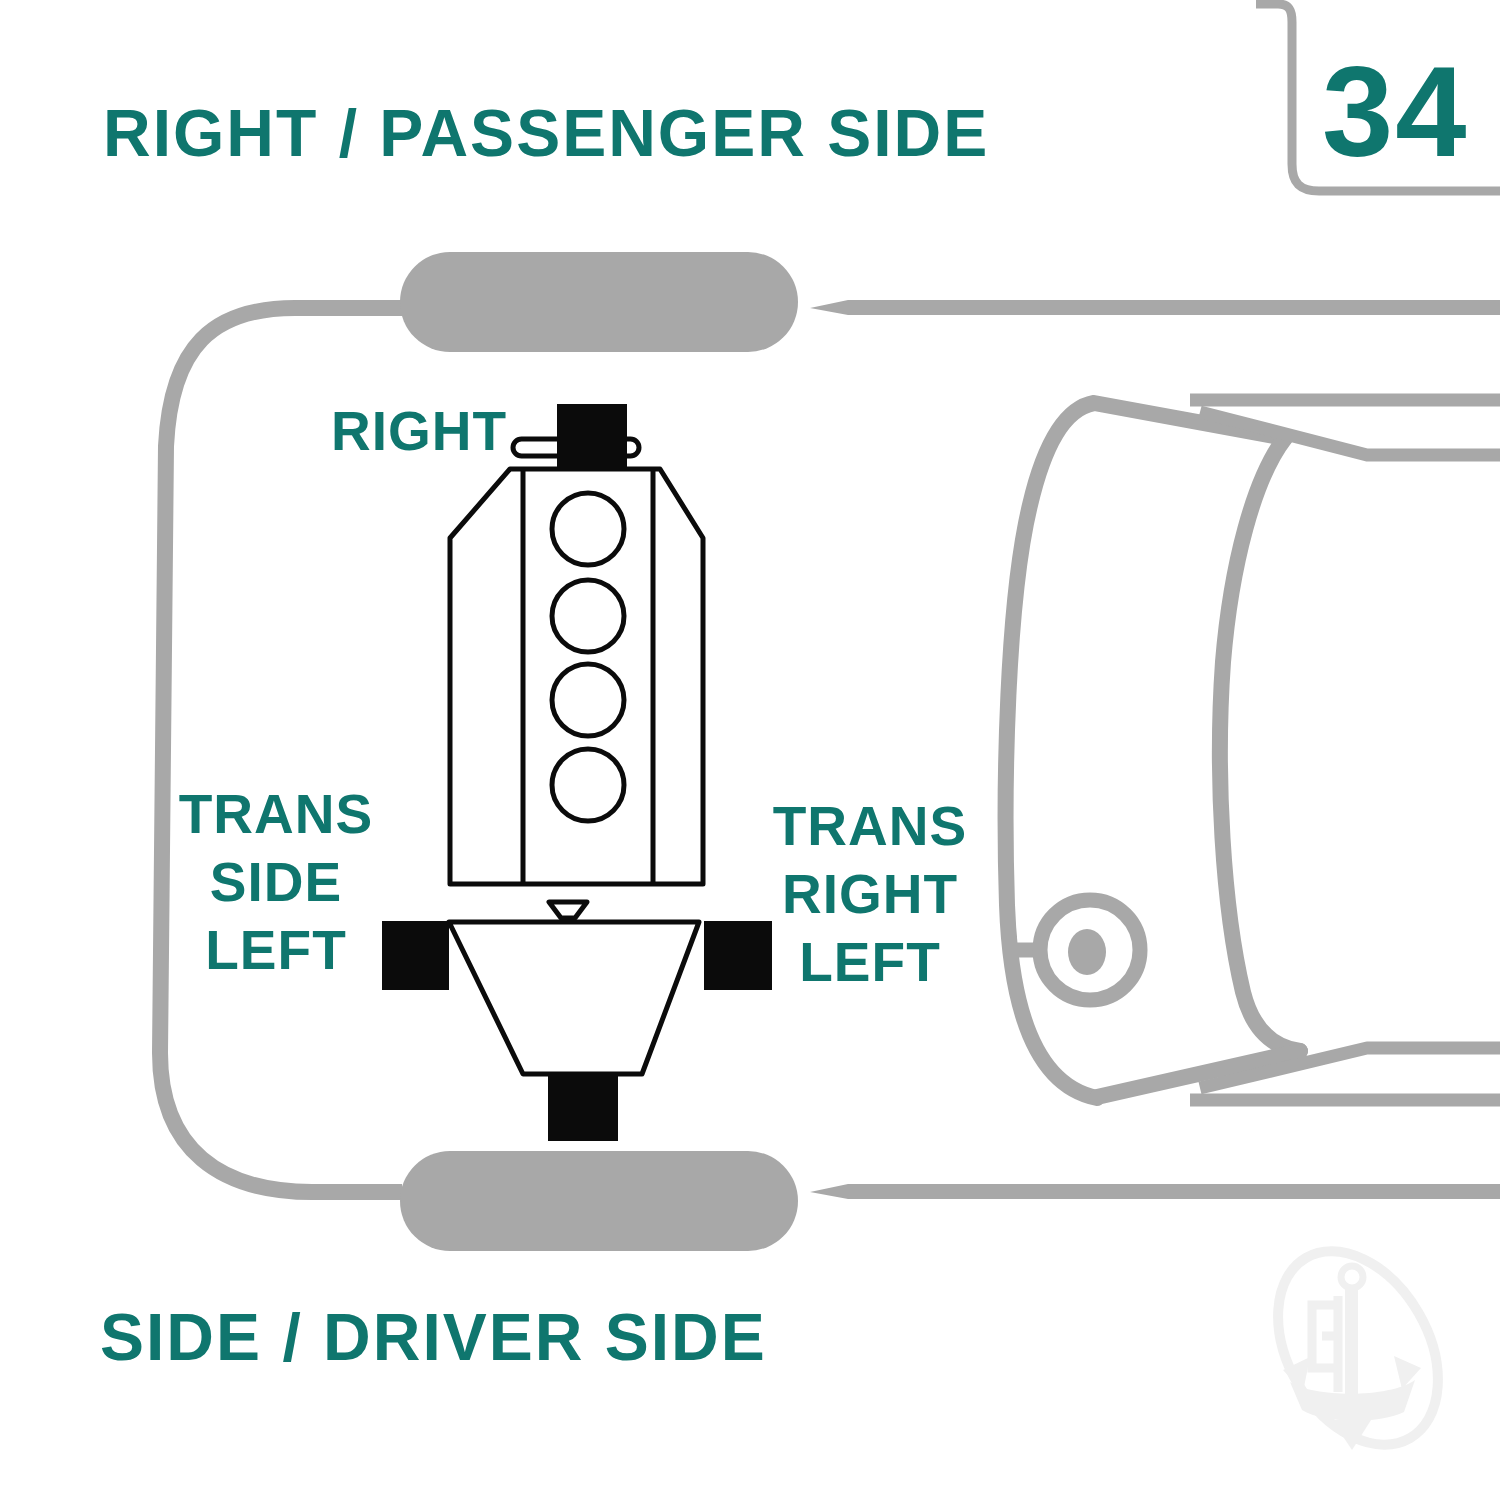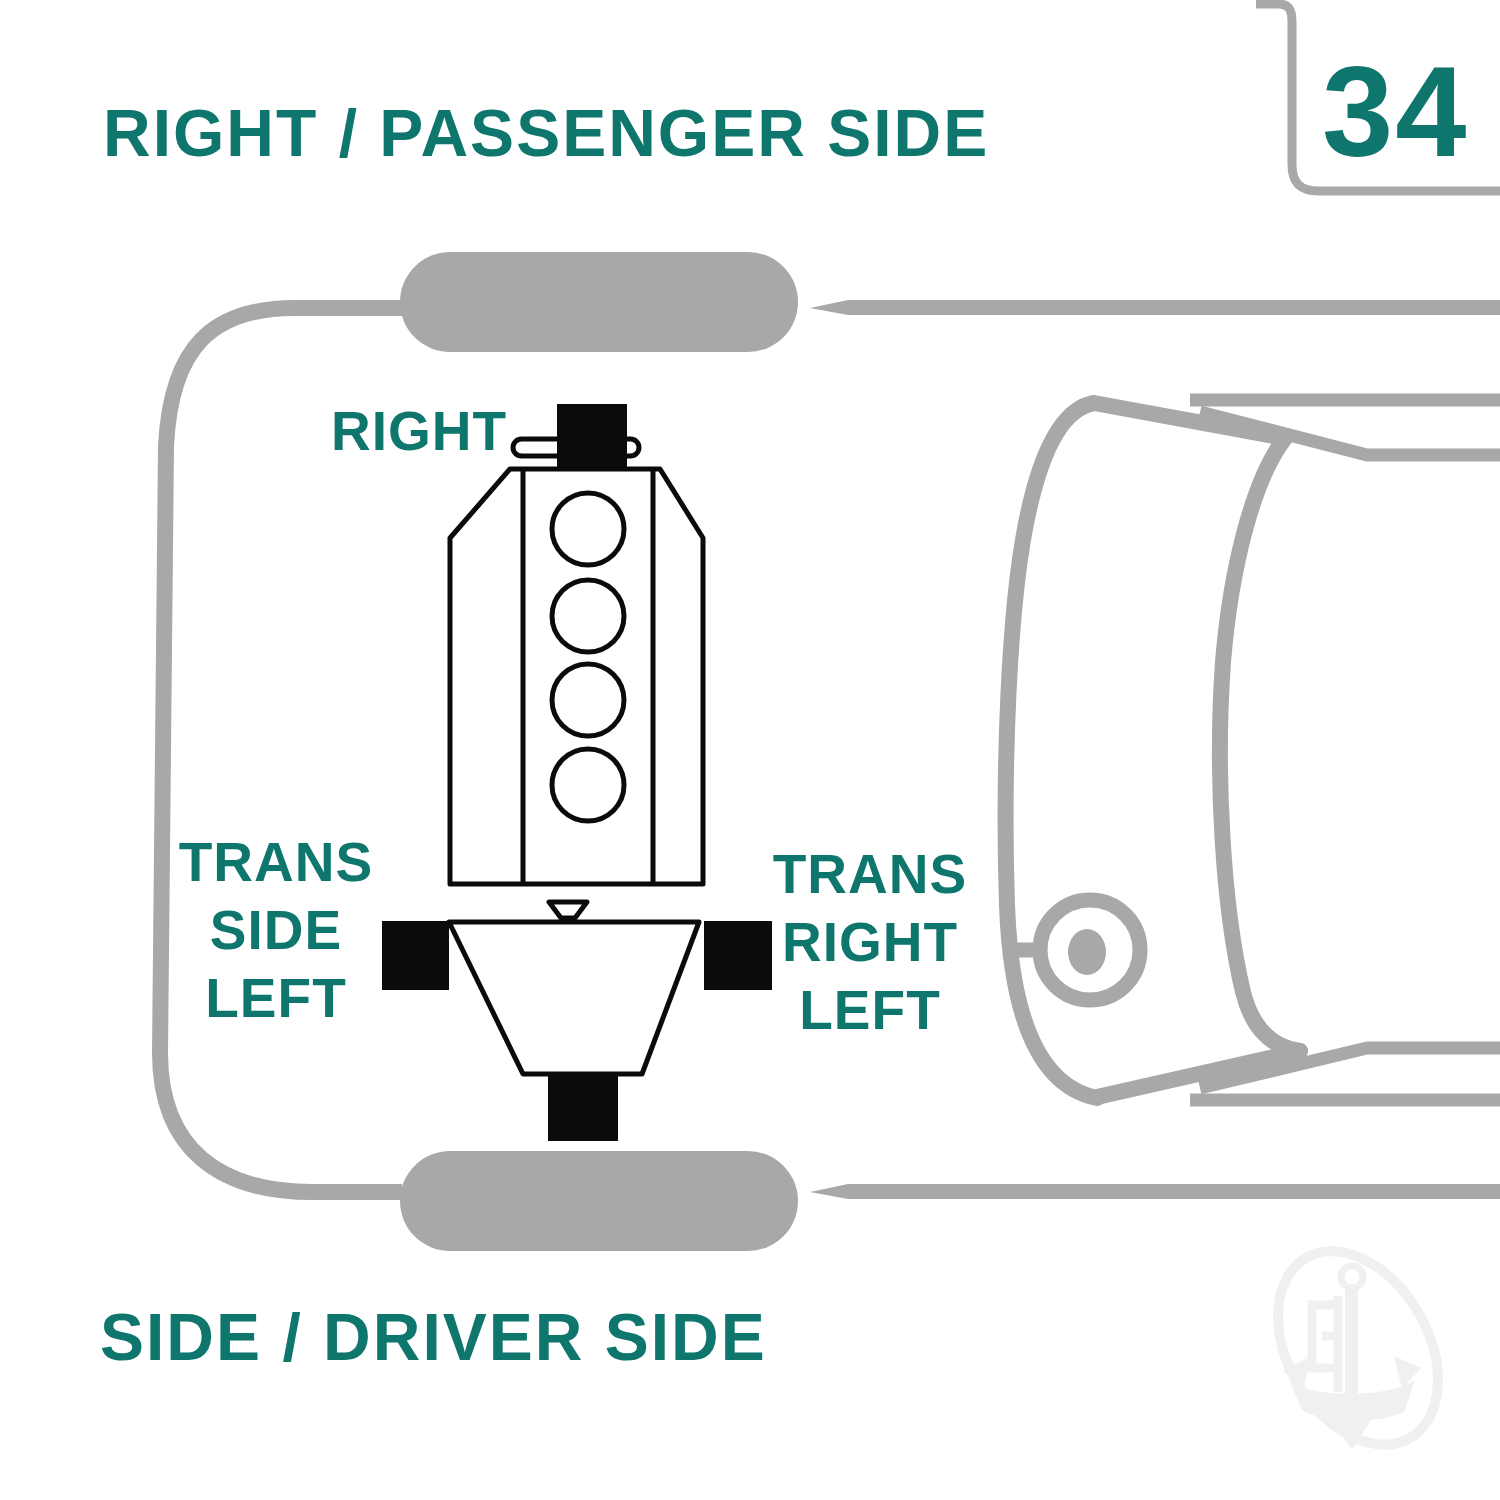--- a/index.html
+++ b/index.html
@@ -5,21 +5,21 @@
   html,body{margin:0;padding:0;background:#fff;}
   .canvas{
     position:relative;width:1500px;height:1500px;background:#ffffff;
     overflow:hidden;font-family:"Liberation Sans", sans-serif;color:#0b0b0b;
   }
   svg.art{position:absolute;left:0;top:0;width:1500px;height:1500px;}
   .lbl{position:absolute;font-weight:700;color:#0f766e;white-space:nowrap;line-height:1;}
   .heading{font-size:66px;letter-spacing:2px;}
   .pageno{font-size:128px;letter-spacing:2px;}
   .mount-lbl{font-size:55px;letter-spacing:1px;}
-  .mount-block{line-height:68px;text-align:center;white-space:nowrap;margin-top:48px;}
+  .mount-block{line-height:68px;text-align:center;white-space:nowrap;}
 </style>
 </head>
 <body>
 
 <div class="canvas">
 
   <svg class="art" viewBox="0 0 1500 1500">
 
     <g stroke="#a8a8a8" fill="none">
 

